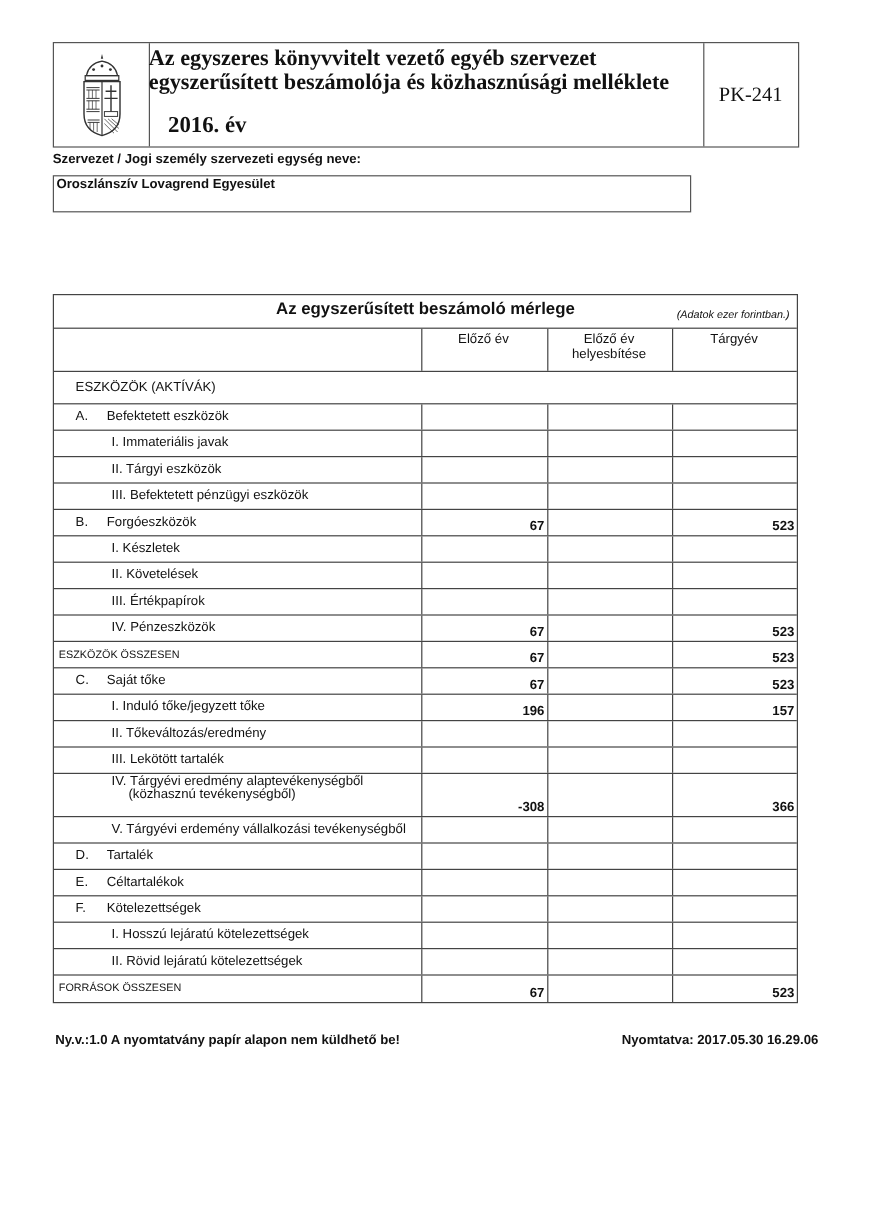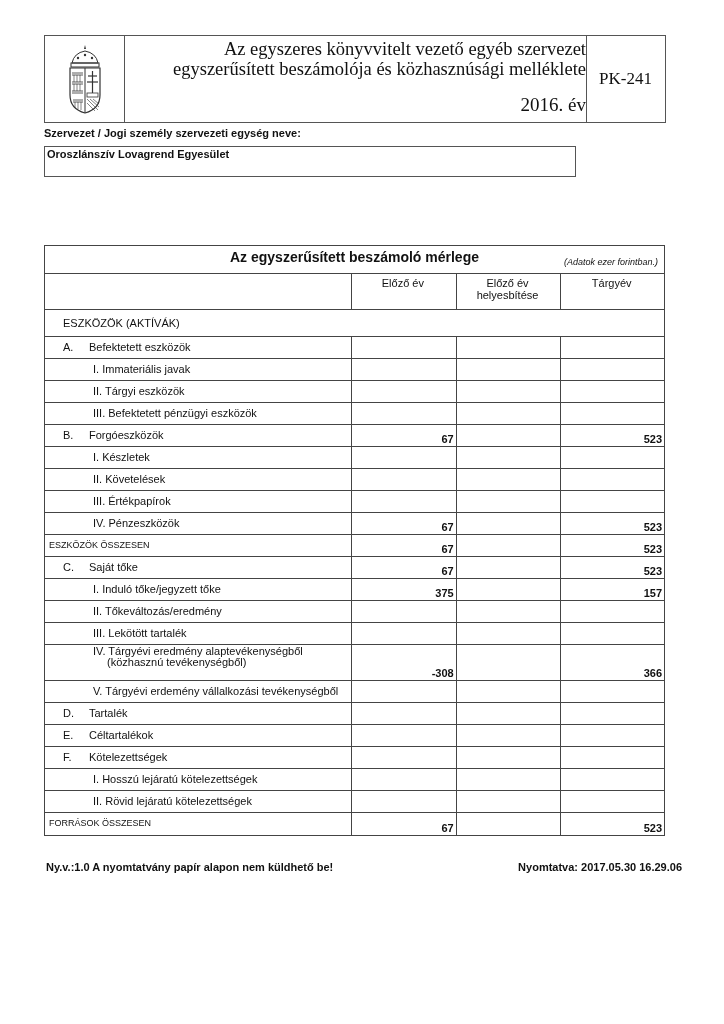--- a/index.html
+++ b/index.html
@@ -1,21 +1,21 @@
 <!DOCTYPE html>
 <html><head>
 <meta charset="utf-8">
 <style>
   html, body { margin: 0; padding: 0; background: #ffffff; }
   body { width: 724px; height: 1024px; position: relative; overflow: hidden; color: #111; font-family: "Liberation Sans", sans-serif; }
 
   
   .hdr { position: absolute; left: 44px; top: 35px; width: 622px; height: 88px; border: 1px solid #555; box-sizing: border-box; }
   .hdr .logo { position: absolute; left: 0; top: 0; width: 79px; height: 86px; border-right: 1px solid #555; display: flex; align-items: center; justify-content: center; }
-  .hdr .title-cell { position: absolute; left: 79px; top: 0; width: 462px; height: 86px; border-right: 1px solid #555; text-align: right; font-family: "Liberation Serif", serif; font-weight: normal; }
+  .hdr .title-cell { position: absolute; left: 79px; top: 0; width: 462px; height: 86px; border-right: 1px solid #555; text-align: left; font-family: "Liberation Serif", serif; font-weight: bold; }
   .hdr .title-line { font-size: 18.5px; line-height: 20px; }
   .hdr .t1 { margin-top: 3px; }
   .hdr .year { position: absolute; left: 16px; right: 0; top: 58px; font-size: 19px; }
   .hdr .code { position: absolute; left: 541px; top: 0; width: 79px; height: 86px; display: flex; align-items: center; justify-content: center; font-family: "Liberation Serif", serif; font-size: 17px; }
 
   .org-label { position: absolute; left: 44px; top: 127px; font-size: 11px; font-weight: bold; }
   .org-box { position: absolute; left: 44px; top: 146px; width: 532px; height: 31px; border: 1px solid #555; box-sizing: border-box; padding: 1px 2px; font-size: 11px; font-weight: bold; }
 
   
   .tbl { position: absolute; left: 44px; top: 245px; width: 621px; border: 1px solid #444; box-sizing: border-box; }
@@ -216,21 +216,21 @@
           <span class="letter-text">Saját tőke</span>
         </div>
         <div class="c-val">67</div>
         <div class="c-val"></div>
         <div class="c-val last">523</div>
       </div>
       <div class="row">
         <div class="c-label">
           <span class="sub">I. Induló tőke/jegyzett tőke</span>
         </div>
-        <div class="c-val">375</div>
+        <div class="c-val">196</div>
         <div class="c-val"></div>
         <div class="c-val last">157</div>
       </div>
       <div class="row">
         <div class="c-label">
           <span class="sub">II. Tőkeváltozás/eredmény</span>
         </div>
         <div class="c-val"></div>
         <div class="c-val"></div>
         <div class="c-val last"></div>

